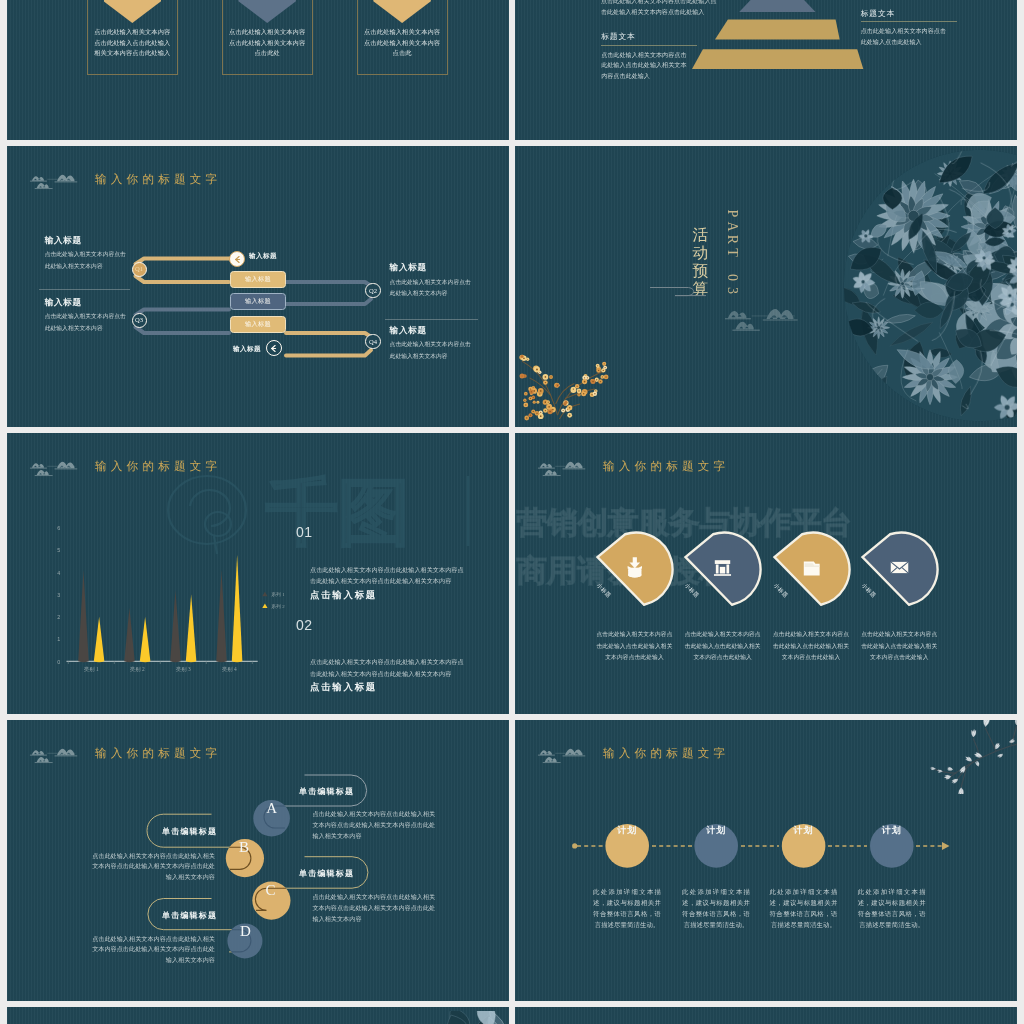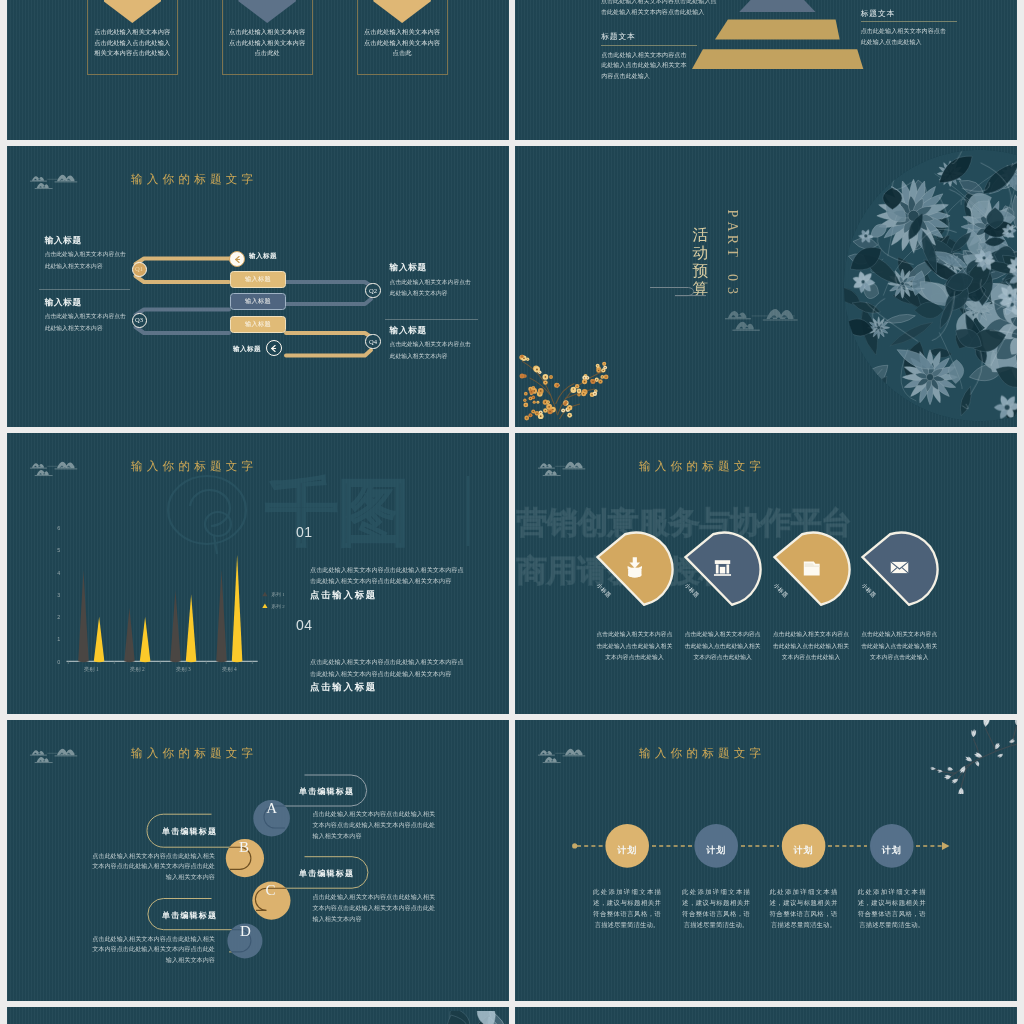--- a/index.html
+++ b/index.html
@@ -3,21 +3,21 @@
 <meta charset="utf-8">
 <style>
   html,body{margin:0;padding:0;}
   body{width:1024px;height:1024px;background:#ececec;font-family:"Liberation Serif",serif;overflow:hidden;}
   .page{position:relative;width:1024px;height:1024px;}
   .slide{position:absolute;width:502px;height:281px;background:#204654;overflow:hidden;}
   .tex{position:absolute;inset:0;pointer-events:none;z-index:0;
     background-image:repeating-linear-gradient(90deg, rgba(255,255,255,.028) 0 1px, rgba(0,0,0,.022) 1px 3px);}
   .shead{position:absolute;left:21px;top:21px;display:flex;align-items:center;}
   .mtn{width:56px;height:24px;margin-right:11px;}
-  .stitle{color:#d0a955;font-size:11.6px;letter-spacing:4.2px;white-space:nowrap;margin-left:36px;}
+  .stitle{color:#d0a955;font-size:11.6px;letter-spacing:4.2px;white-space:nowrap;}
 
   
   .acard{position:absolute;top:120px;width:91px;height:96px;border:0.7px solid #7d7450;box-sizing:border-box;}
   .ahead{position:absolute;left:50%;top:-78px;margin-left:-28.75px;width:57.5px;height:121px;
          clip-path:polygon(0 0,100% 0,100% 82%,50% 100%,0 82%);}
   .ahead.gold{background:#dfb775;}
   .ahead.slate{background:#5d7289;}
   .abody{position:absolute;left:5px;right:5px;top:47px;color:#dae2e3;font-size:6.25px;line-height:1.71;
          text-align:center;letter-spacing:.1px;}
 
@@ -86,21 +86,21 @@
   
   .absvg{position:absolute;left:0;top:0;width:502px;height:281px;}
   .abl{position:absolute;width:36px;text-align:center;color:#f3f6f6;font-size:15px;
        font-family:"Liberation Serif",serif;}
   .abh{position:absolute;color:#f1f5f5;font-size:8px;font-weight:bold;letter-spacing:1.2px;white-space:nowrap;}
   .abb{position:absolute;color:#c7d2d4;font-size:6.1px;line-height:1.78;letter-spacing:.05px;}
   .abr{text-align:right;}
 
   
   .plansvg{position:absolute;left:0;top:0;width:502px;height:281px;}
-  .plab{position:absolute;top:124px;width:44px;text-align:center;color:#f4f7f7;
+  .plab{position:absolute;top:104px;width:44px;text-align:center;color:#f4f7f7;
         font-size:9px;font-weight:bold;letter-spacing:1px;}
   .pbody{position:absolute;top:166px;width:68px;color:#c8d3d5;font-size:6.4px;line-height:1.72;
          letter-spacing:.1px;text-align:justify;text-align-last:center;}
   .magnolia{position:absolute;left:398px;top:-4px;width:112px;height:78px;}
   .botfloral{position:absolute;left:395px;top:4px;width:200px;height:120px;}
 </style>
 </head>
 <body>
 
 <svg width="0" height="0" style="position:absolute" aria-hidden="true">
@@ -1175,21 +1175,21 @@
           <text x="226.5" y="171" fill="#8fa1a5" font-size="6" text-anchor="middle">类别 4</text>
           <path d="M266 83 l2.9 4.8 h-5.8 Z" fill="#4a4643"></path>
           <text x="273" y="87.7" fill="#8fa1a5" font-size="5.4">系列 1</text>
           <path d="M266 96 l2.9 4.8 h-5.8 Z" fill="#fbc92a"></path>
           <text x="273" y="100.7" fill="#8fa1a5" font-size="5.4">系列 2</text>
         </g>
     </svg>
     <div class="cnum" style="top:92.4px">01</div>
     <div class="chead" style="top:112.6px">点击输入标题</div>
     <div class="cbody" style="top:131.6px">点击此处输入相关文本内容点击此处输入相关文本内容点击此处输入相关文本内容点击此处输入相关文本内容</div>
-    <div class="cnum" style="top:184.8px">04</div>
+    <div class="cnum" style="top:184.8px">02</div>
     <div class="chead" style="top:205.4px">点击输入标题</div>
     <div class="cbody" style="top:223.9px">点击此处输入相关文本内容点击此处输入相关文本内容点击此处输入相关文本内容点击此处输入相关文本内容</div>
   </div>
 
   <div class="slide" style="left:515px;top:433px">
     <div class="tex"></div>
     <div class="wmline wml1">营销创意服务与协作平台</div>
     <div class="wmline wml2">商用请获取授权</div>
     <div class="shead">
       <svg class="mtn" viewBox="0 0 58 22">

